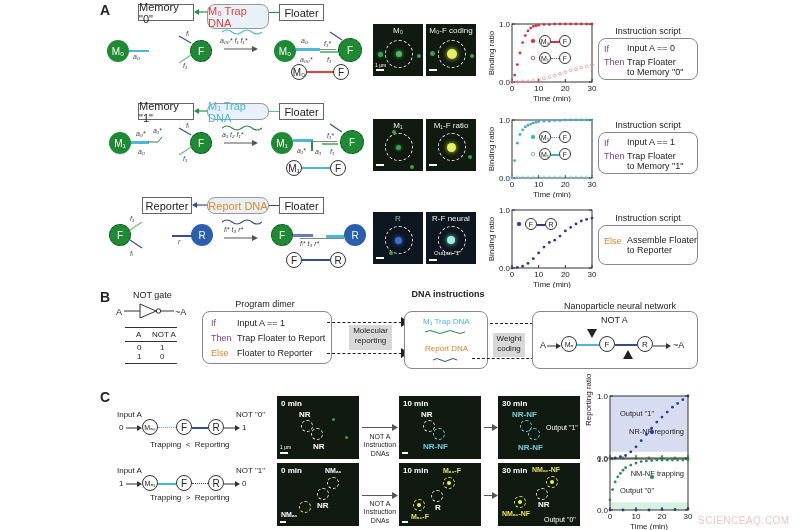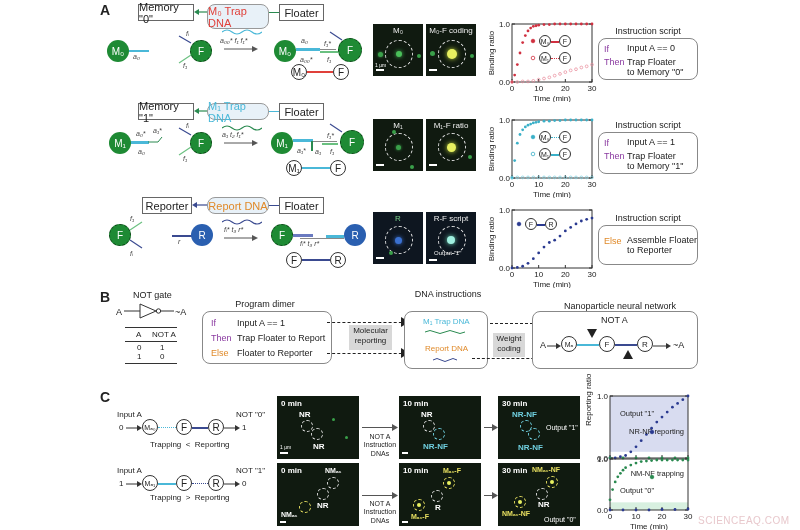--- a/index.html
+++ b/index.html
@@ -356,21 +356,21 @@
 <div class="abs node" style="left:330px;top:252px;width:16px;height:16px;">R</div>
 
 <div class="abs micro" style="left:373px;top:212px;width:50px;height:52px;background:#0e1620;">
   <div class="abs micro-label" style="color:#7ad08a;">R</div>
   <div class="abs dashcircle" style="left:12px;top:14px;width:28px;height:28px;"></div>
   <div class="abs dot" style="left:22px;top:25px;width:7px;height:7px;background:#3a70d0;box-shadow:0 0 4px #3a70d0;"></div>
   <div class="abs dot" style="left:16px;top:39px;width:4px;height:4px;background:#3aa04a;"></div>
   <div class="abs scalebar" style="left:3px;top:45px;width:8px;"></div>
 </div>
 <div class="abs micro" style="left:426px;top:212px;width:50px;height:52px;background:#0e1620;">
-  <div class="abs micro-label">R-F script</div>
+  <div class="abs micro-label">R-F neural</div>
   <div class="abs dashcircle" style="left:12px;top:14px;width:28px;height:28px;"></div>
   <div class="abs dot" style="left:21px;top:24px;width:8px;height:8px;background:#a0f0e0;box-shadow:0 0 5px #70e0c0;"></div>
   <div class="abs" style="left:8px;top:38px;color:#eee;font-size:6px;">Output "1"</div>
   <div class="abs scalebar" style="left:3px;top:47px;width:8px;"></div>
 </div>
 
 <svg class="abs" id="chart2" style="left:486px;top:206px;" width="112" height="82">
     <rect x="26" y="4" width="80" height="58" fill="none" stroke="#333" stroke-width="1"></rect>
     <line x1="26" x2="29" y1="62" y2="62" stroke="#333"></line>
     <line x1="106" x2="103" y1="62" y2="62" stroke="#333"></line>
@@ -451,21 +451,21 @@
 <div class="abs" style="left:327px;top:353px;width:80px;border-top:1.5px dashed #222;"></div>
 <svg class="abs" style="left:401px;top:317px;" width="8" height="10">
     <polygon points="0,0 8,5 0,10" fill="#222"></polygon>
   </svg>
 <svg class="abs" style="left:401px;top:348px;" width="8" height="10">
     <polygon points="0,0 8,5 0,10" fill="#222"></polygon>
   </svg>
 <div class="abs" style="left:349px;top:325px;width:43px;height:25px;background:#d8d8d8;font-size:8px;text-align:center;white-space:pre;line-height:1.2;padding-top:1px;">Molecular
 reporting</div>
 
-<div class="abs script-title" style="left:410px;top:289px;width:76px;">DNA instructions</div>
+<div class="abs script-title" style="left:410px;top:289px;width:76px;font-weight:bold;">DNA instructions</div>
 <div class="abs script-box" style="left:404px;top:311px;width:84px;height:58px;">
   <div class="abs" style="left:18px;top:5px;color:#4ab8d8;font-size:8px;">M₁ Trap DNA</div>
   <svg class="abs" style="left:20px;top:17px;" width="40" height="6">
       <path d="M0,3 Q5,0 10,3 T20,3 T30,3 T40,3" stroke="#2a8a50" fill="none" stroke-width="1"></path>
     </svg>
   <div class="abs" style="left:20px;top:32px;color:#e08a2a;font-size:8px;">Report DNA</div>
   <svg class="abs" style="left:28px;top:45px;" width="28" height="6">
       <path d="M0,3 Q4,0 8,3 T16,3 T24,3" stroke="#3a4a90" fill="none" stroke-width="1"></path>
     </svg>
 </div>

